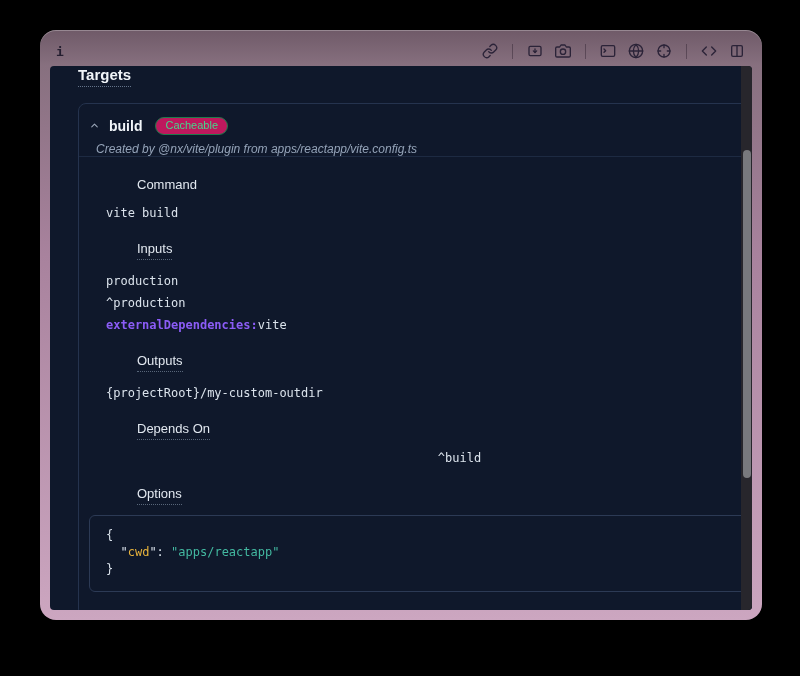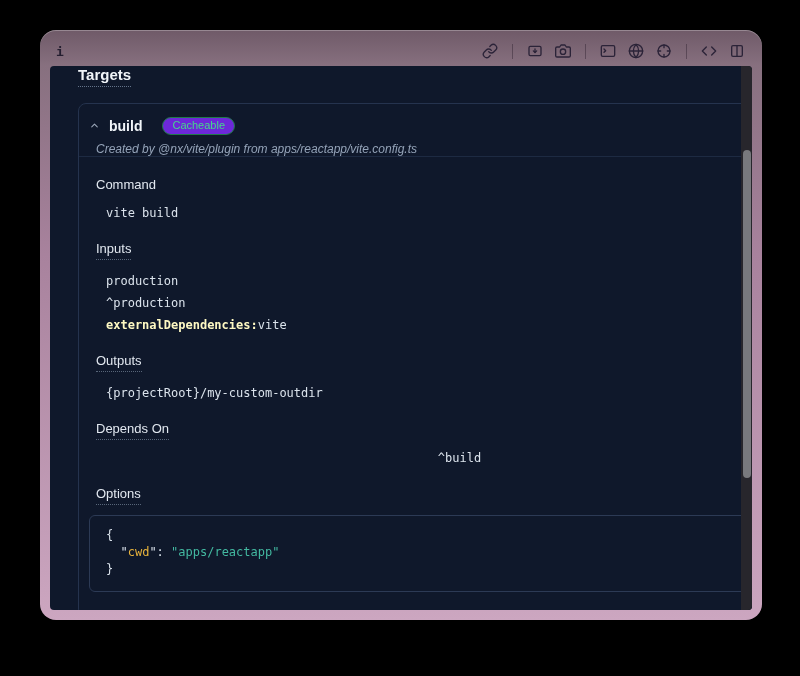--- a/index.html
+++ b/index.html
@@ -44,40 +44,40 @@
     color:#f1f5f9; display:inline-block; border-bottom:1px dotted #64748b;
     padding-bottom:3px; }
 
   
   .card { margin:16px 31px 0 28px; border:1px solid #25334e; border-radius:8px;
     background:#0f182b; }
   .card-head { border-bottom:1px solid #1d2a42; }
   .head-row { display:flex; align-items:center; padding:9px 8px 0 10px; }
   .chev { color:#9aa6b8; display:flex; align-items:center; margin-right:9px; }
   .t-title { font-size:14px; font-weight:bold; color:#f1f5f9; }
-  .badge { margin-left:20px; font-size:11px; color:#46d68c; border:1px solid #1f7a4a;
-    background:#6d28d9; border-radius:999px; padding:2px 9px 3px; line-height:1; }
+  .badge { margin-left:13px; font-size:11px; color:#46d68c; border:1px solid #1f7a4a;
+    background:#be185d; border-radius:999px; padding:2px 9px 3px; line-height:1; }
   .eye-btn { margin-left:auto; width:25px; height:25px; border:1px solid #45536b;
     border-radius:7px; display:flex; align-items:center; justify-content:center;
     color:#cbd5e1; background:transparent; }
   .sub-row { display:flex; align-items:flex-start; justify-content:space-between;
     padding:4px 8px 0 17px; }
   .created-by { font-style:italic; font-size:12px; color:#94a3b8; }
   .chip-wrap { display:flex; align-items:center; gap:9px; }
   .run-chip { font-family:"DejaVu Sans Mono", monospace; font-size:12px;
     color:#f1f5f9; background:#475569; border-radius:4px; padding:3px 8px; }
   .copy-btn { color:#cbd5e1; display:flex; align-items:center; }
 
-  .sec-label { font-size:13px; color:#e2e8f0; }
+  .sec-label { font-size:13px; color:#e2e8f0;margin-left:41px; }
   .sec-label-wrap { margin:18px 0 0 17px; }
   .dotted { display:inline-block; border-bottom:1px dotted #586679; padding-bottom:3px; }
   .mono { font-family:"DejaVu Sans Mono", monospace; font-size:12px; color:#dbe3ec; }
   .mono-row { margin:11px 0 0 27px; line-height:15px; display:flex; align-items:center; }
   .mono-row + .mono-row { margin-top:7px; }
-  .kv-key { font-weight:bold; color:#fef9c3; }
+  .kv-key { font-weight:bold; color:#8b5cf6; }
   .extlink { color:#9aa6b8; margin-left:7px; display:inline-flex; }
 
   .code-block { margin:10px 10px 24px 10px; border:1px solid #2c3a55; border-radius:6px;
     padding:11px 16px 13px; }
   .code-line { font-family:"DejaVu Sans Mono", monospace; font-size:12px;
     line-height:17px; color:#dbe3ec; white-space:pre; }
   .tok-key { color:#e9b43c; }
   .tok-val { color:#43b9a1; }
 </style>
 </head>

